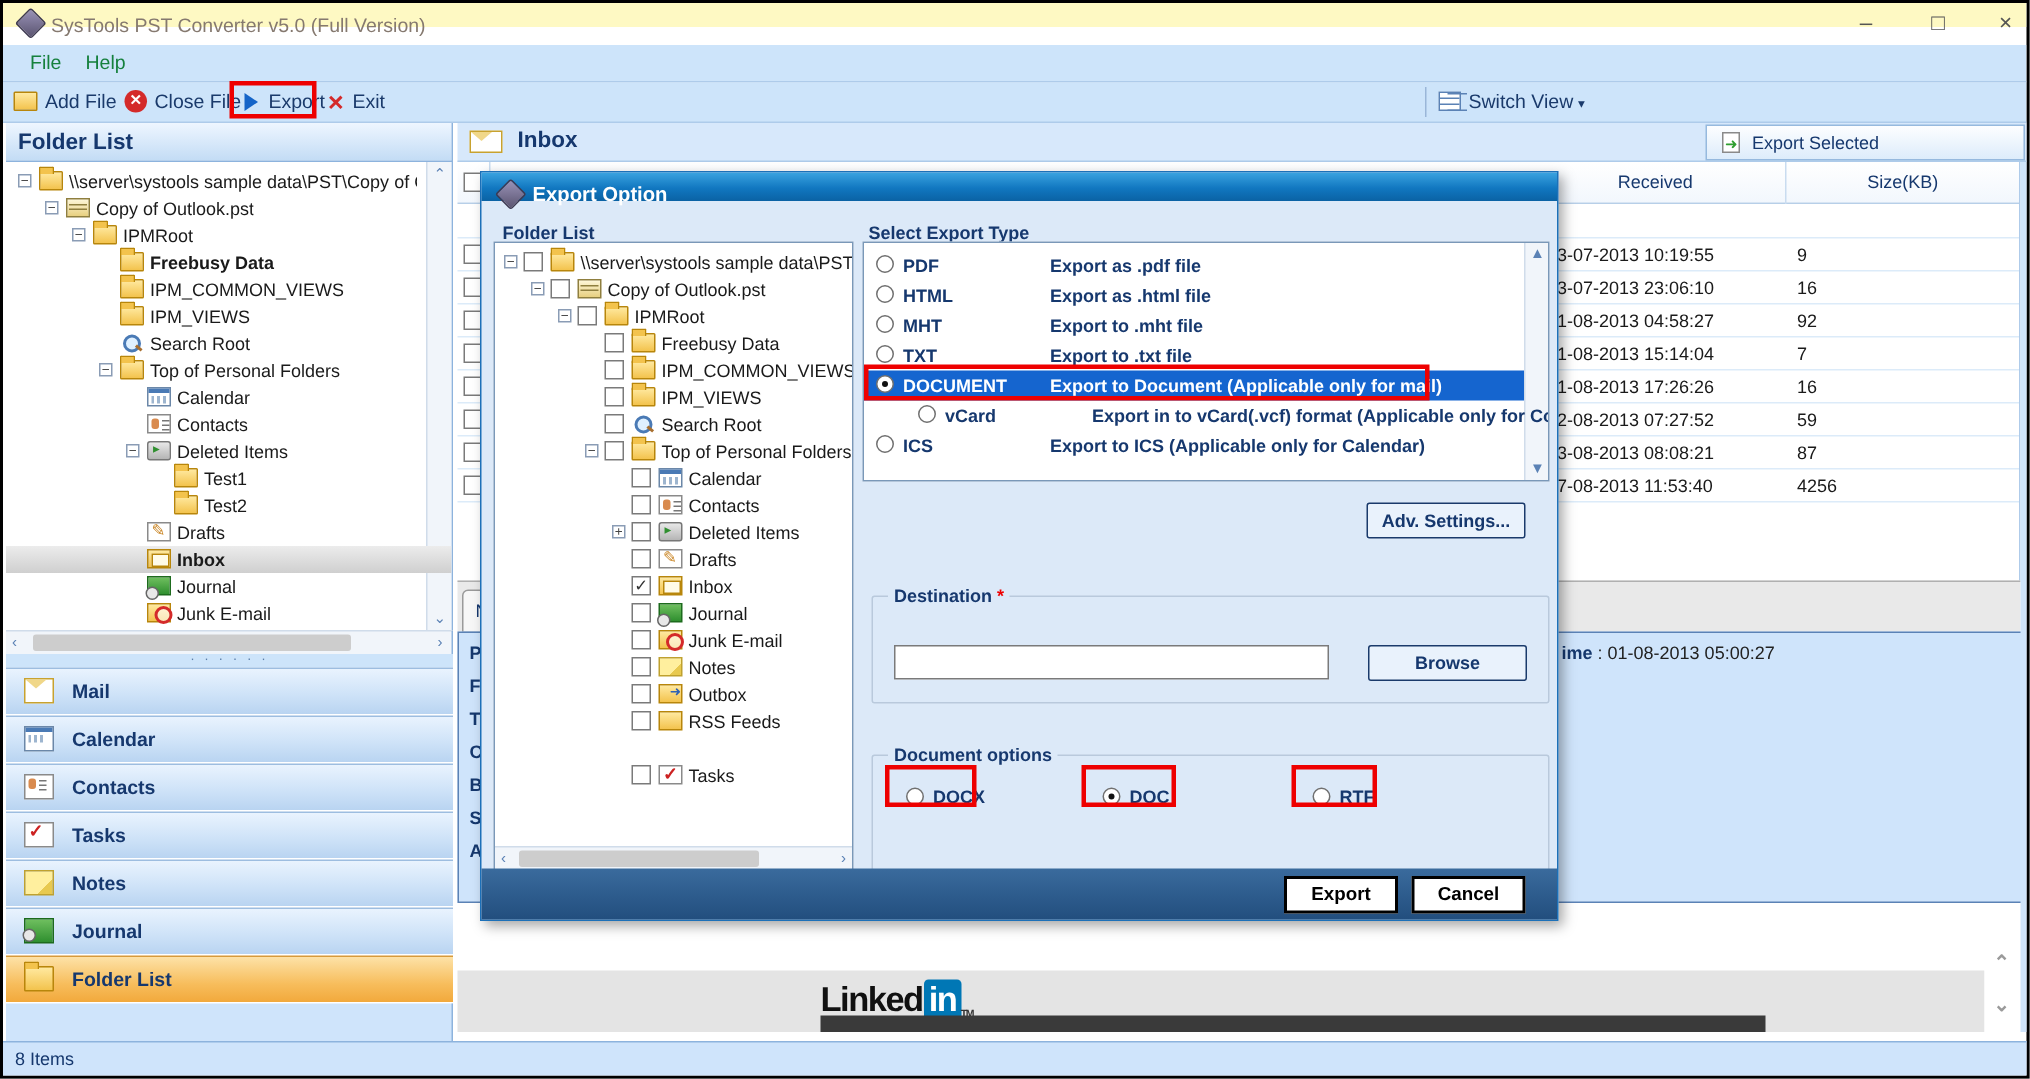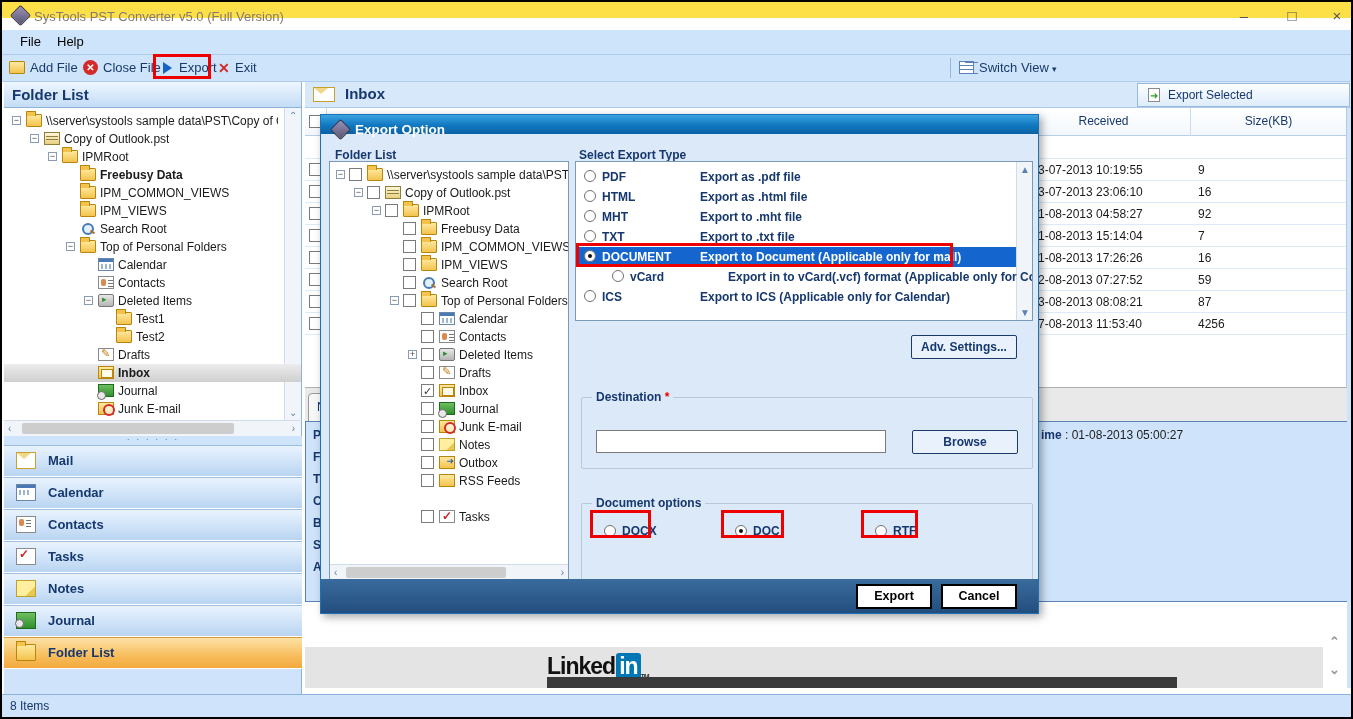--- a/index.html
+++ b/index.html
@@ -3,26 +3,26 @@
 <meta charset="utf-8">
 <style>
   * { margin:0; padding:0; box-sizing:border-box; }
   html,body { width:1353px; height:719px; }
   body { font-family:"Liberation Sans", sans-serif; position:relative; background:#000; }
   #win { position:absolute; left:0; top:0; width:1353px; height:719px; border:2px solid #000; background:#fff; overflow:hidden; }
   .abs { position:absolute; }
   .bold { font-weight:bold; }
 
   
-  #titlebar { left:0; top:0; width:100%; height:16px; background:#fde047; }
+  #titlebar { left:0; top:0; width:100%; height:16px; background:#fef9c3; }
   #title-text { left:32px; top:7px; font-size:13px; color:#85796f; }
   .winbtn { top:6px; width:30px; height:18px; text-align:center; font-size:15px; color:#555; line-height:16px; }
   
   #menubar { left:0; top:28px; width:100%; height:25px; background:#cde4fa; border-bottom:1px solid #aecbea; }
-  .menu-item { top:4px; font-size:13px; color:#000000; }
+  .menu-item { top:4px; font-size:13px; color:#15803d; }
   #toolbar { left:0; top:53px; width:100%; height:27px; background:#cde4fa; border-bottom:1px solid #aecbea; }
   .tb-label { font-size:13px; color:#1a3a6b; top:5px; }
   .tb-sep { top:3px; width:1px; height:20px; background:#9ab6d8; }
 
   
   .ico { position:absolute; width:16px; height:13px; }
   .i-folder, .i-folder-open { background:linear-gradient(#ffe9a0,#f3c34d); border:1px solid #b8860b; border-radius:1px; }
   .i-folder::before, .i-folder-open::before { content:""; position:absolute; left:-1px; top:-4px; width:8px; height:4px; background:#f3c34d; border:1px solid #b8860b; border-bottom:none; border-radius:1px 1px 0 0; }
   .i-pst { background:linear-gradient(#fdf6d8,#e8d080); border:1px solid #8f7f3f; }
   .i-pst::after { content:""; position:absolute; left:1px; top:3px; right:1px; height:1px; background:#8f7f3f; box-shadow:0 3px 0 #8f7f3f; }

